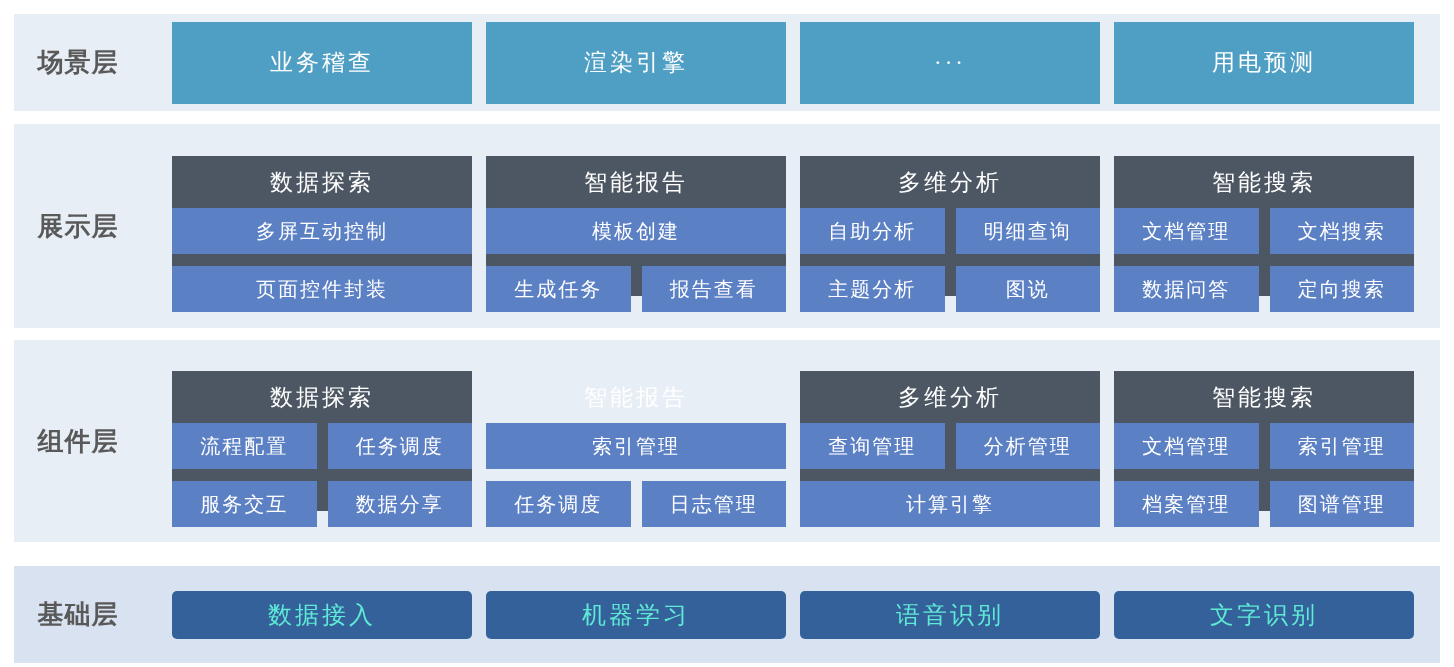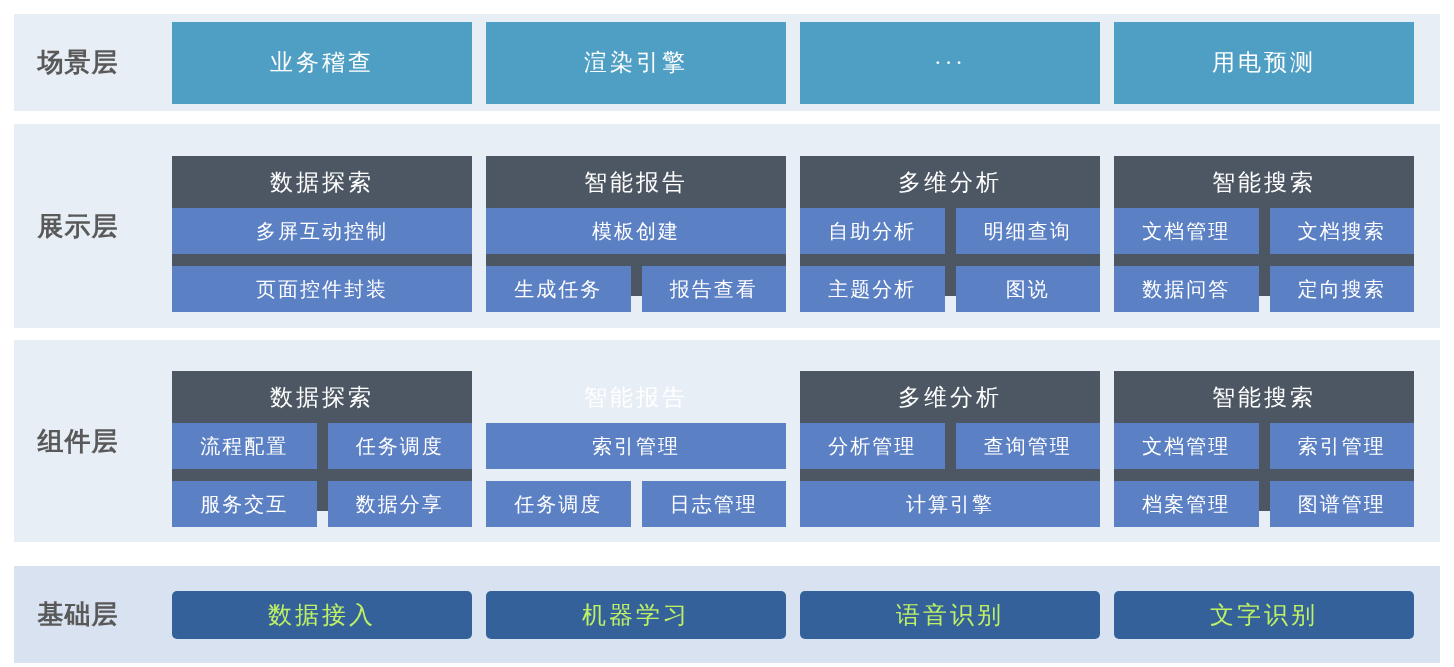--- a/index.html
+++ b/index.html
@@ -70,21 +70,21 @@
     font-family: "Liberation Serif", serif;
     font-size: 20px; letter-spacing: 2px;
     white-space: nowrap;
   }
 
   
   .base-node {
     height: 48px;
     background: var(--base-btn, #35619b);
     border-radius: 5px;
-    color: #bef264;
+    color: #5eead4;
     display: flex; align-items: center; justify-content: center;
     font-family: "Liberation Serif", serif;
     font-size: 24px; letter-spacing: 3px;
   }
 </style>
 </head>
 <body>
 
 <div class="canvas">
 
@@ -186,22 +186,22 @@
             <div class="item">任务调度</div>
             <div class="item">日志管理</div>
           </div>
         </div>
       </div>
 
       <div class="col group">
         <div class="group-title">多维分析</div>
         <div class="rows">
           <div class="row">
+            <div class="item">查询管理</div>
             <div class="item">分析管理</div>
-            <div class="item">查询管理</div>
           </div>
           <div class="row">
             <div class="item">计算引擎</div>
           </div>
         </div>
       </div>
 
       <div class="col group">
         <div class="group-title">智能搜索</div>
         <div class="rows">

